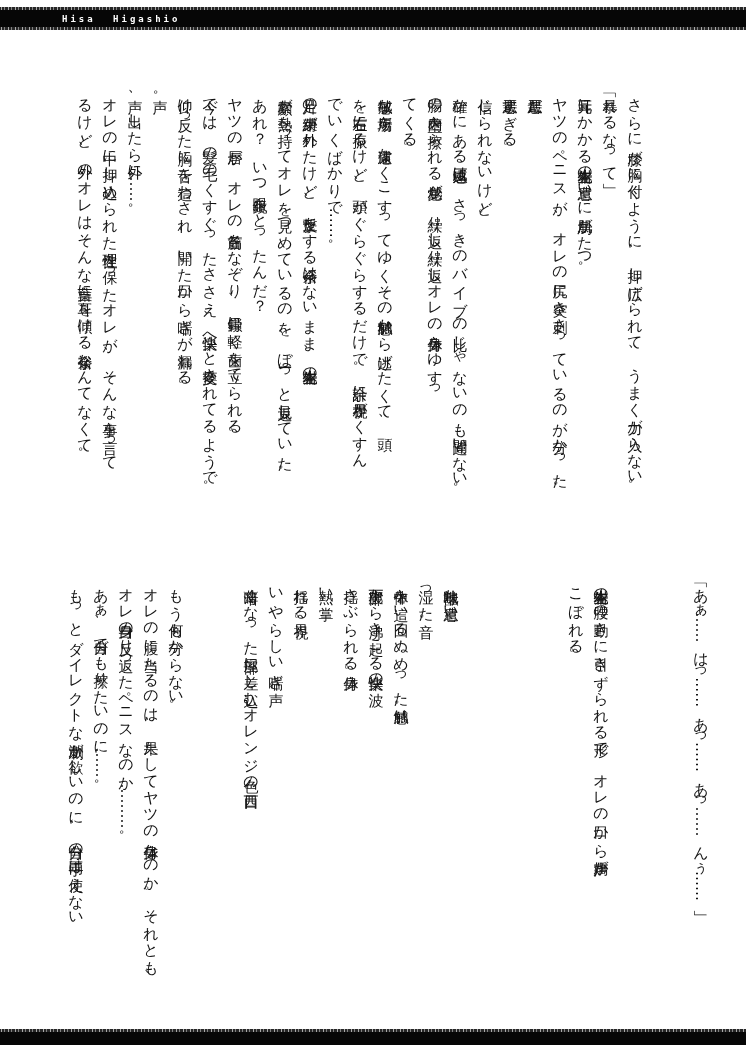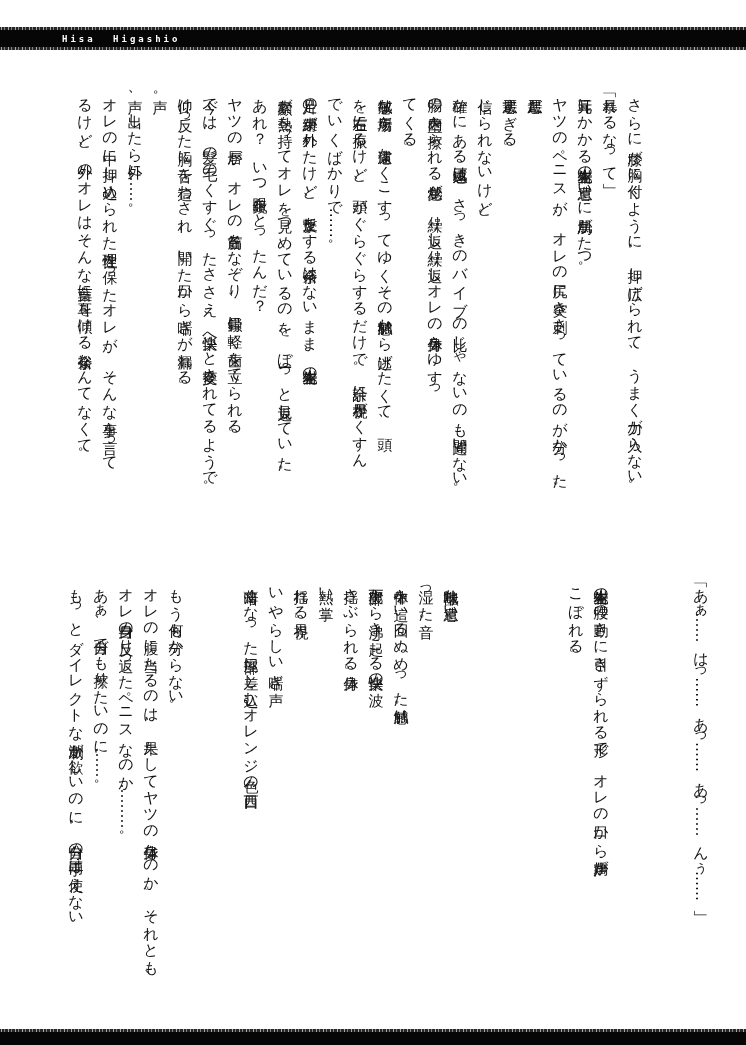--- a/index.html
+++ b/index.html
@@ -28,21 +28,21 @@
     left: 0;
     right: 0;
     height: 3px;
     background-image: repeating-linear-gradient(90deg,
       #000 0 1px, #9a9a9a 1px 2px, #000 2px 4px, #6b6b6b 4px 5px, #000 5px 7px);
     opacity: 0.85;
   }
   .rule-bar::before { top: -3px; }
   .rule-bar::after  { bottom: -3px; }
 
-  .header-bar { top: 30px; height: 17px; }
+  .header-bar { top: 10px; height: 17px; }
   .footer-bar { bottom: 0; height: 13px; }
 
   .author-text {
     position: absolute;
     left: 62px;
     top: 0;
     height: 100%;
     display: flex;
     align-items: center;
     color: #ffffff;

